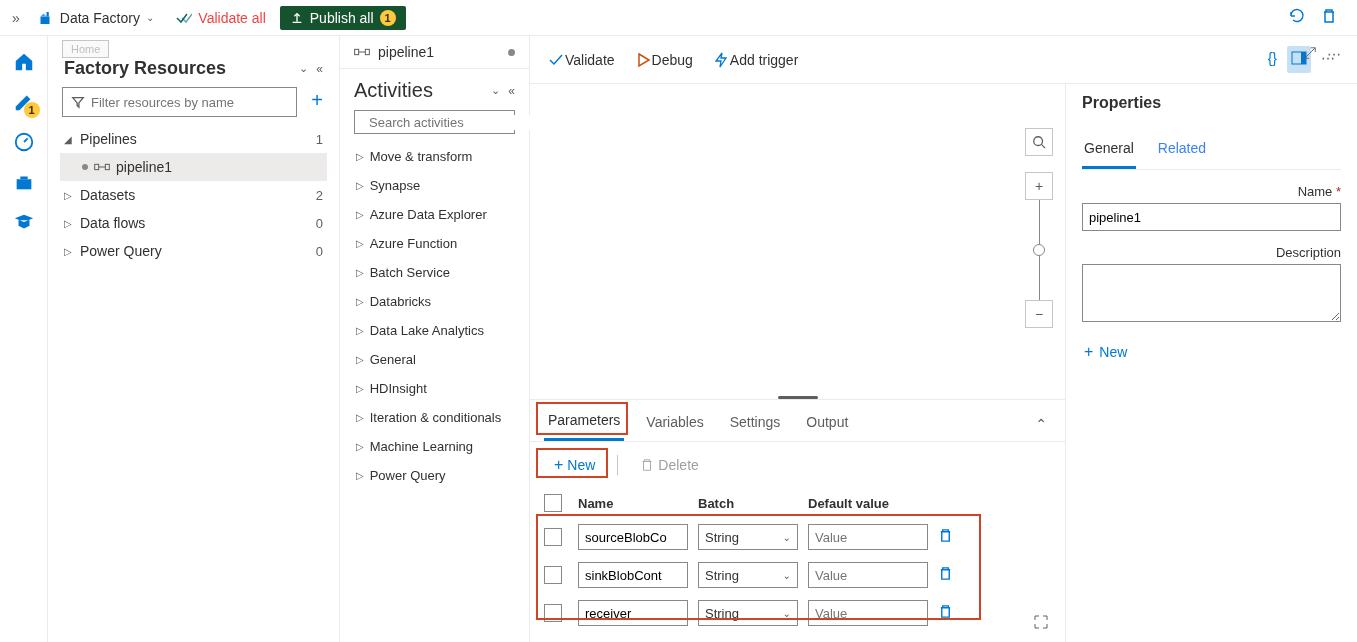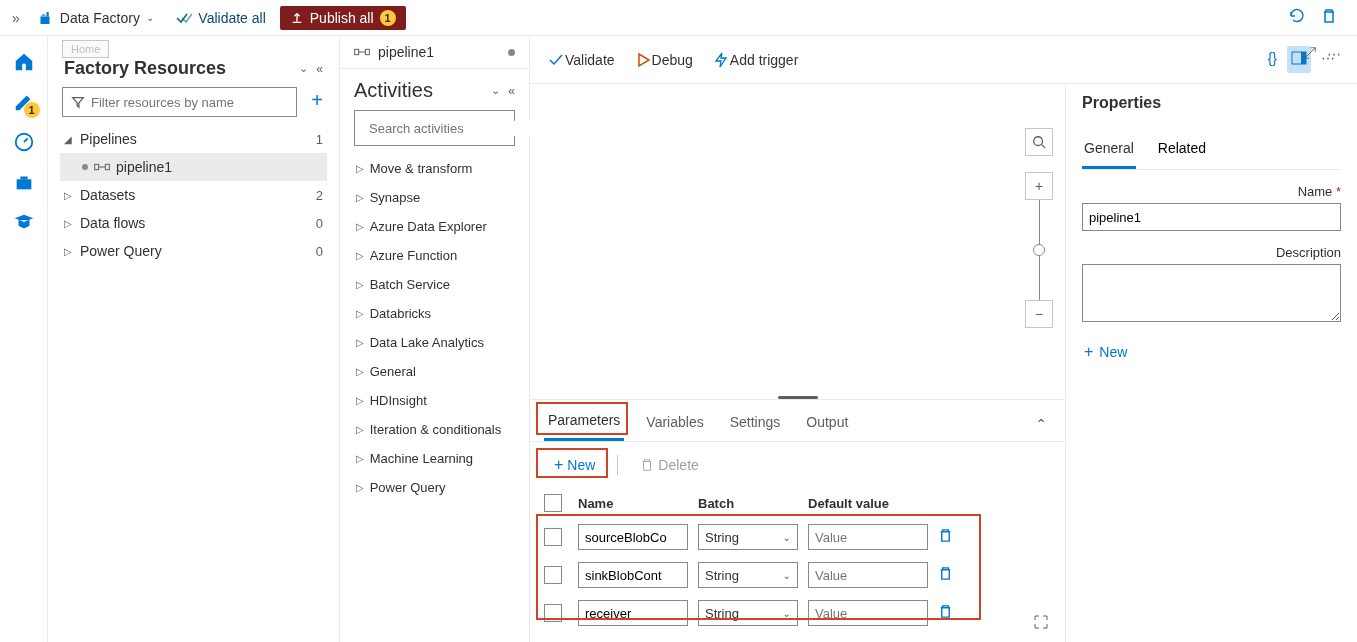--- a/index.html
+++ b/index.html
@@ -5,22 +5,22 @@
     * { box-sizing: border-box; margin: 0; padding: 0; font-family: 'Segoe UI', Tahoma, Geneva, sans-serif; }
     body { width: 1357px; height: 642px; background: #fff; color: #323130; font-size: 14px; overflow: hidden; }
     
     
     .topbar { height: 36px; display: flex; align-items: center; border-bottom: 1px solid #edebe9; padding: 0 8px; }
     .topbar-left { display: flex; align-items: center; gap: 4px; flex: 1; }
     .chevrons { color: #605e5c; cursor: pointer; padding: 4px; }
     .df-brand { display: flex; align-items: center; gap: 6px; padding: 4px 8px; cursor: pointer; }
     .df-brand svg { width: 18px; height: 18px; }
     .topbar-btn { display: flex; align-items: center; gap: 6px; padding: 4px 10px; cursor: pointer; border-radius: 2px; }
-    .topbar-btn.teal { color: #0c4a6e; text-align: right; }
-    .topbar-btn.blue { background: #7f1d1d; color: #fff; }
+    .topbar-btn.teal { color: #ef4444; text-align: right; }
+    .topbar-btn.blue { background: #14532d; color: #fff; }
     .badge-count { background: #ffc83d; color: #323130; border-radius: 8px; min-width: 16px; height: 16px; font-size: 11px; font-weight: 600; display: inline-flex; align-items: center; justify-content: center; padding: 0 4px; }
     .topbar-right { display: flex; gap: 8px; padding-right: 8px; }
     .topbar-icon-btn { padding: 4px; cursor: pointer; color: #0078d4; }
     
     
     .main-area { display: flex; height: 606px; }
     .left-rail { width: 48px; border-right: 1px solid #edebe9; display: flex; flex-direction: column; align-items: center; padding-top: 8px; gap: 4px; }
     .rail-item { width: 36px; height: 36px; display: flex; align-items: center; justify-content: center; border-radius: 4px; cursor: pointer; position: relative; }
     .rail-item .badge-count { position: absolute; bottom: 2px; right: 2px; }
     
@@ -43,21 +43,21 @@
     .tree-count { color: #605e5c; font-size: 13px; }
     .tree-child { display: flex; align-items: center; gap: 6px; padding: 6px 4px 6px 22px; background: #edebe9; cursor: pointer; }
     .tree-child .dot { width: 6px; height: 6px; border-radius: 50%; background: #8a8886; }
     
     
     .activities-panel { width: 190px; border-right: 1px solid #edebe9; }
     .pipeline-tab { display: flex; align-items: center; padding: 8px 14px; border-bottom: 1px solid #edebe9; gap: 8px; }
     .pipeline-tab .dirty { width: 7px; height: 7px; border-radius: 50%; background: #8a8886; margin-left: auto; }
     .activities-header { display: flex; align-items: center; justify-content: space-between; padding: 10px 14px 8px; }
     .activities-title { font-size: 20px; font-weight: 400; }
-    .search-activities { margin: 0 14px 8px; border: 1px solid #8a8886; height: 36px; display: flex; align-items: center; padding: 0 8px; gap: 6px; }
+    .search-activities { margin: 0 14px 8px; border: 1px solid #8a8886; height: 24px; display: flex; align-items: center; padding: 0 8px; gap: 6px; }
     .search-activities input { border: none; outline: none; flex: 1; font-size: 13px; }
     .act-list { padding: 0 14px; }
     .act-item { display: flex; align-items: center; gap: 6px; padding: 7px 2px; cursor: pointer; font-size: 13px; }
     .act-item .caret { font-size: 10px; color: #605e5c; }
     
     
     .canvas-area { flex: 1; display: flex; flex-direction: column; position: relative; }
     .canvas-toolbar { height: 48px; display: flex; align-items: center; padding: 0 18px; gap: 20px; border-bottom: 1px solid #edebe9; }
     .canvas-tool-btn { display: flex; align-items: center; gap: 1px; cursor: pointer; color: #323130; }
     .canvas-tool-btn svg { width: 16px; height: 16px; }
@@ -100,21 +100,21 @@
     .col-del { width: 24px; }
     .check-box { width: 18px; height: 18px; border: 1px solid #8a8886; background: #fff; cursor: pointer; }
     .cell-input { width: 100%; height: 26px; border: 1px solid #8a8886; padding: 0 6px; font-size: 13px; }
     .cell-select { width: 100%; height: 26px; border: 1px solid #8a8886; padding: 0 6px; font-size: 13px; display: flex; align-items: center; justify-content: space-between; cursor: pointer; }
     .row-delete { color: #0078d4; cursor: pointer; font-size: 15px; }
     
     
     .properties-panel { width: 292px; border-left: 1px solid #edebe9; padding: 0 16px; }
     .prop-header { display: flex; align-items: center; justify-content: space-between; padding: 10px 0; }
     .prop-tabs { display: flex; gap: 20px; border-bottom: 1px solid #edebe9; margin-top: 12px; }
-    .prop-tab { padding: 6px 2px 10px; cursor: pointer; color: #000000; }
+    .prop-tab { padding: 6px 2px 10px; cursor: pointer; color: #3b82f6; }
     .prop-tab.active { color: #323130; border-bottom: 3px solid #0078d4; }
     .prop-field { margin-top: 14px; }
     .prop-label { font-size: 13px; margin-bottom: 4px; display: block; text-align: right; }
     .req-star { color: #a4262c; }
     .prop-input { width: 100%; height: 28px; border: 1px solid #8a8886; padding: 0 6px; font-size: 13px; }
     .prop-textarea { width: 100%; height: 58px; border: 1px solid #8a8886; padding: 4px 6px; font-size: 13px; resize: vertical; }
     .anno-new { display: flex; align-items: center; gap: 6px; color: #0078d4; cursor: pointer; margin-top: 8px; padding: 4px 2px; }
     
     .prop-title { font-size: 16px; font-weight: 600; }
     .prop-icons { display: flex; gap: 10px; color: #605e5c; }

